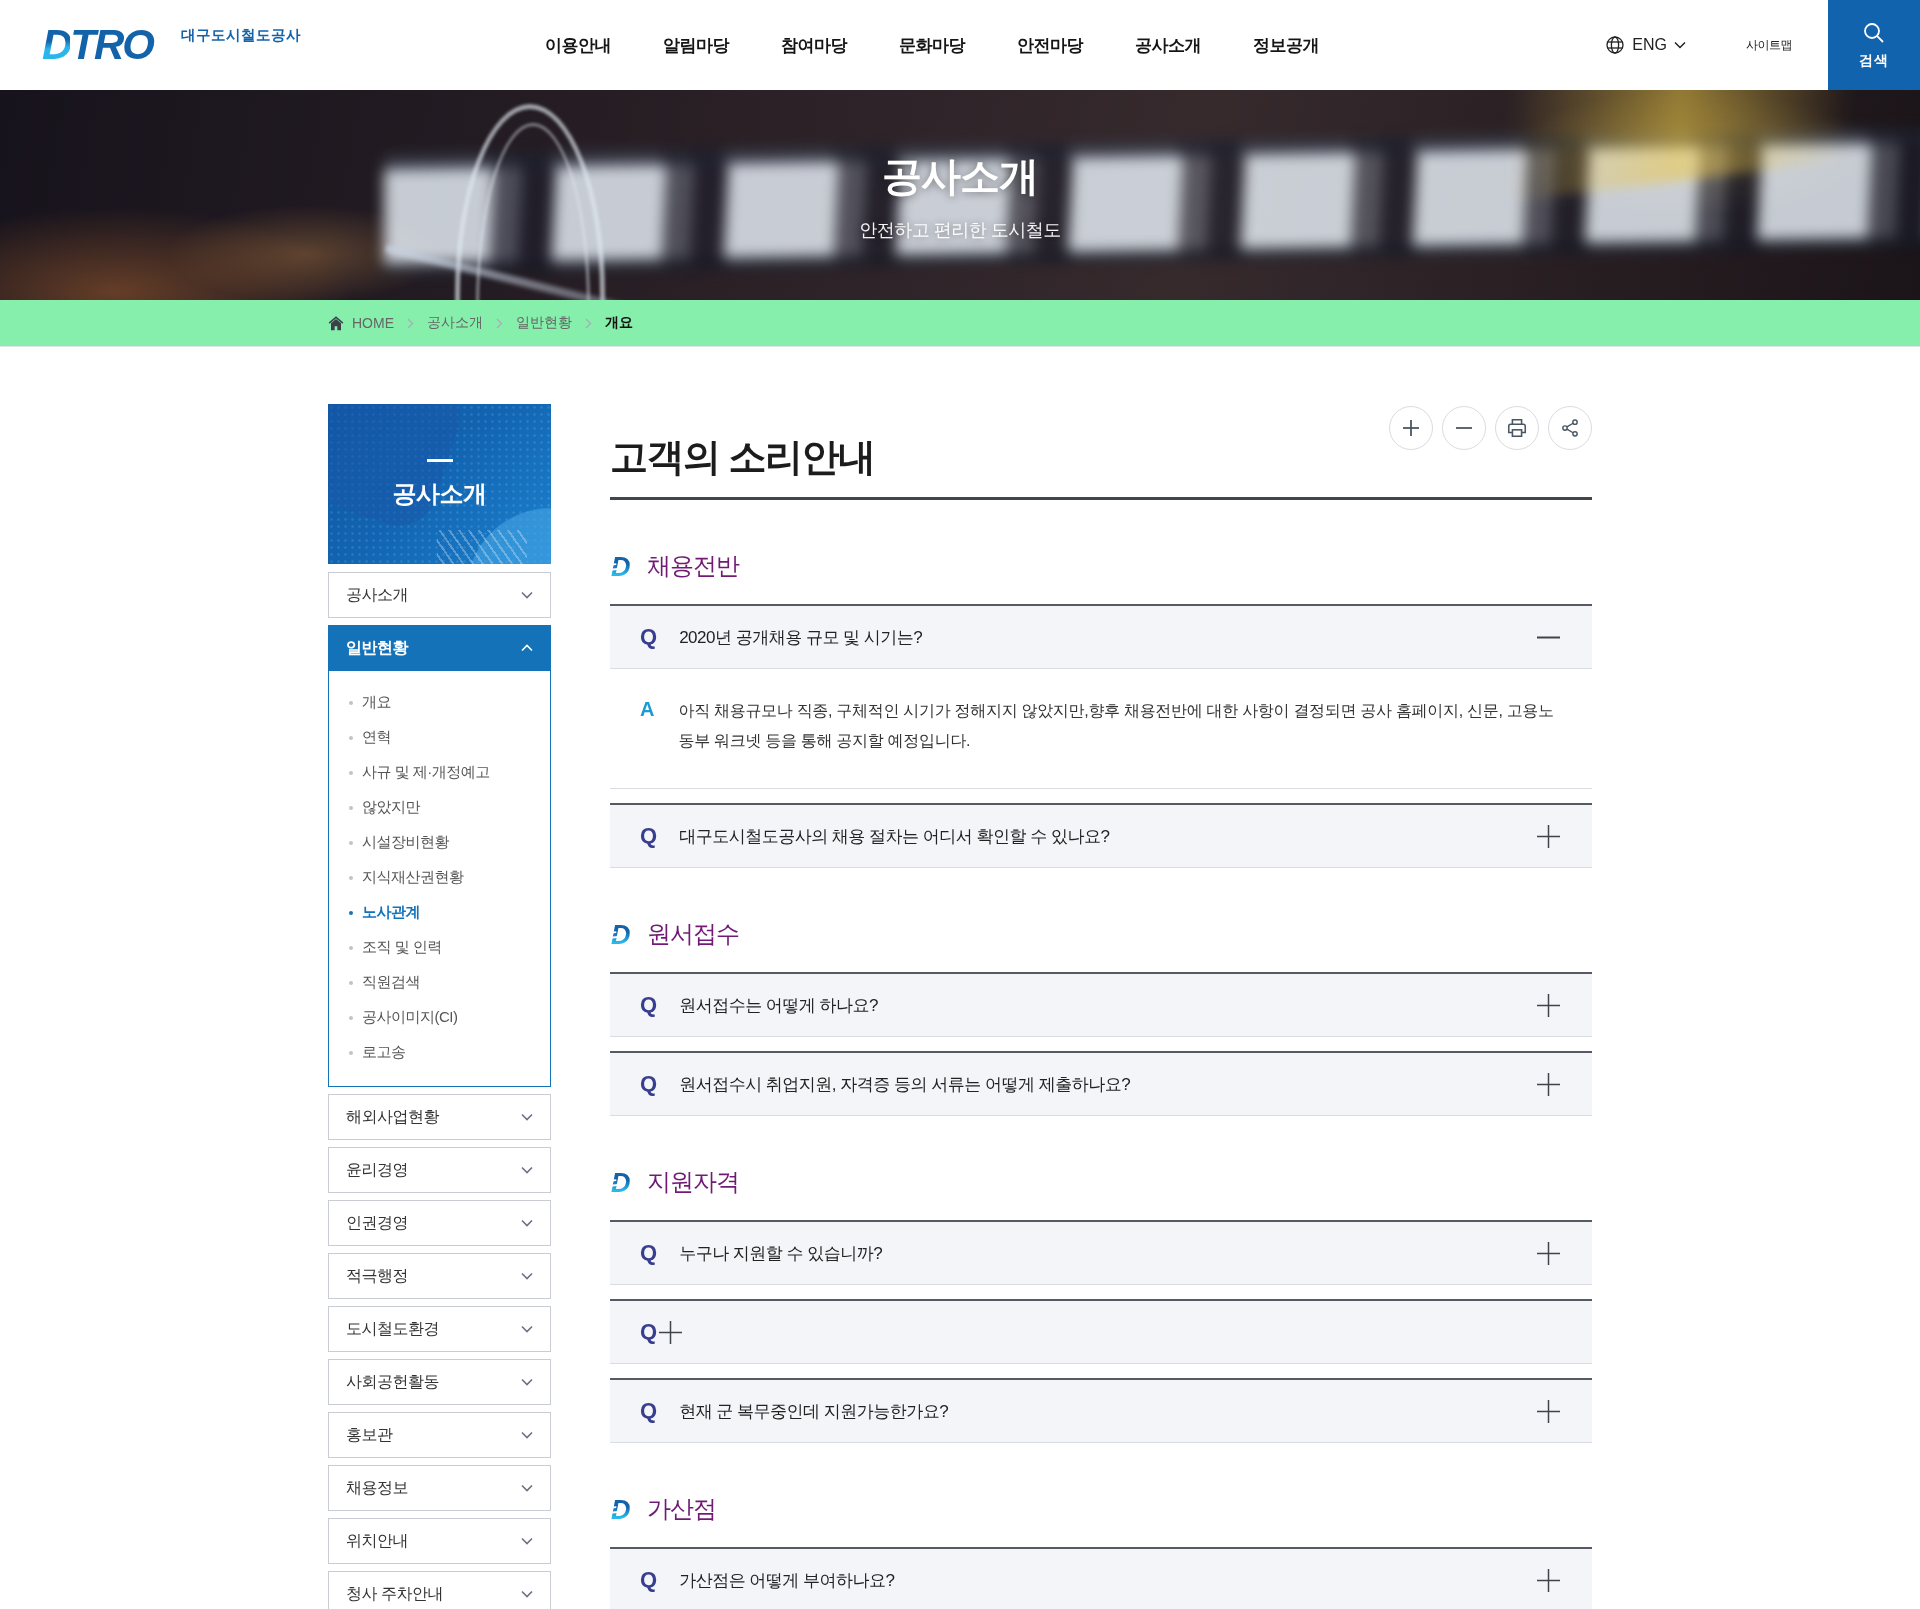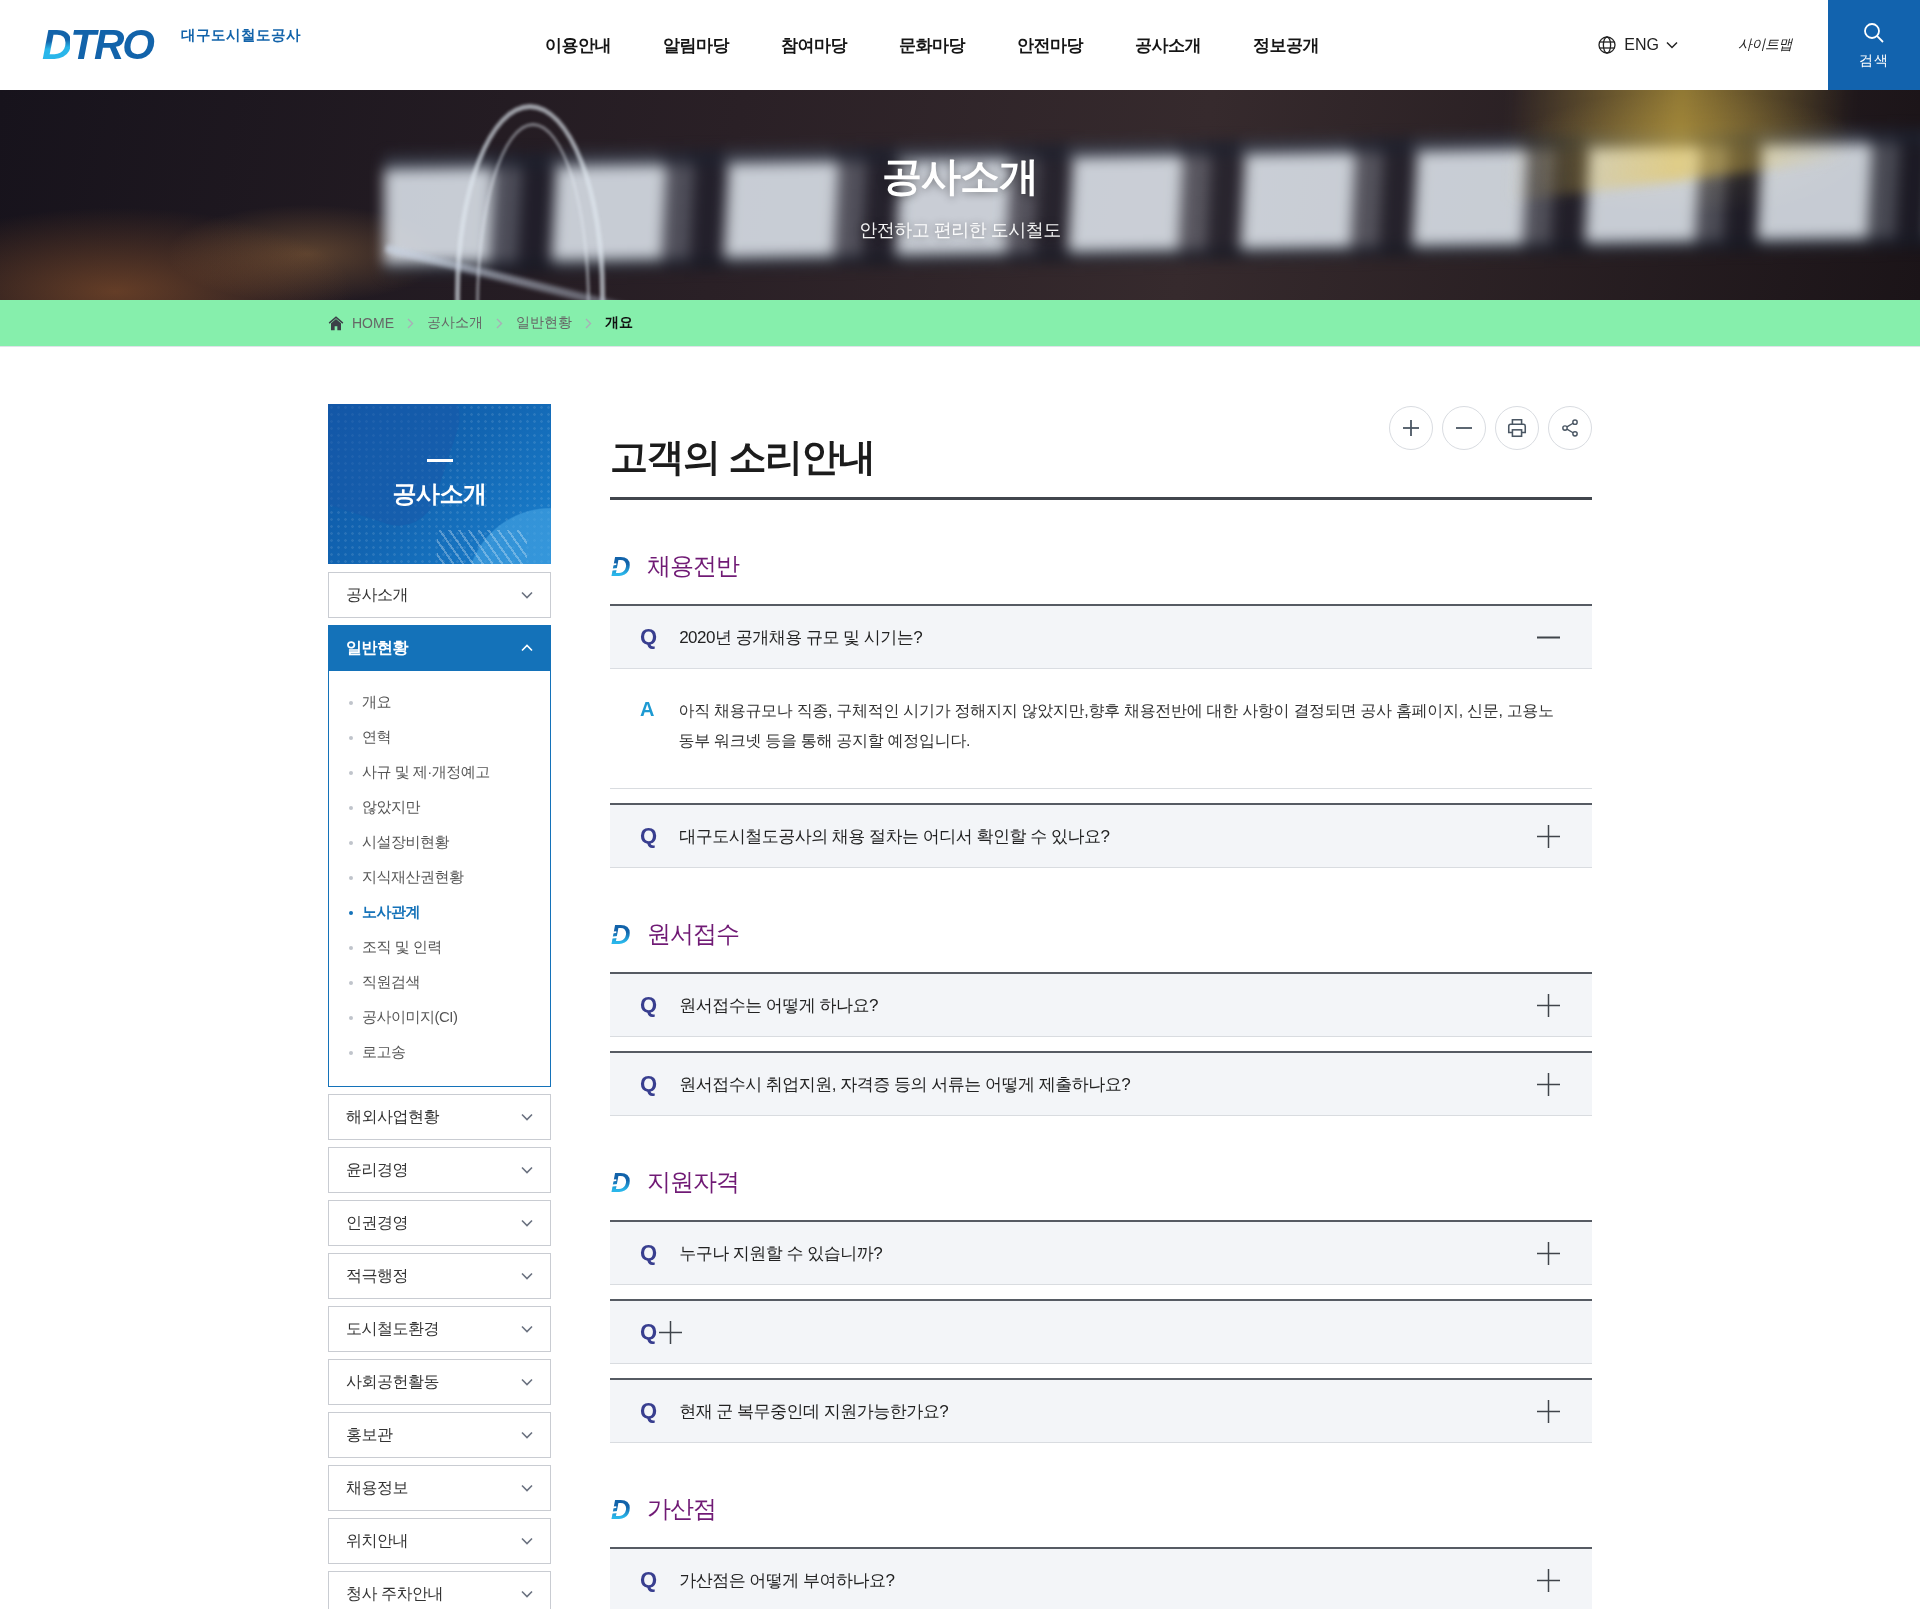--- a/index.html
+++ b/index.html
@@ -10,23 +10,23 @@
   .header { position:relative; height:90px; background:#fff; display:flex; align-items:center; }
   .logo { margin-left:42px; display:flex; flex-direction:row; line-height:1; cursor:pointer; }
   .logo-word { font-size:42px; font-weight:bold; font-style:italic; letter-spacing:-2px; color:#1263aa; }
   .logo-word .d { background:linear-gradient(175deg,#1263aa 42%,#29b6ea 58%);
     -webkit-background-clip:text; background-clip:text; color:transparent; }
   .logo-sub { font-size:14.5px; font-weight:bold; color:#1263aa; letter-spacing:.5px; margin:4px 0 0 28px; }
   .main-nav { position:absolute; left:545px; top:0; height:90px; display:flex; align-items:center; gap:52px; }
   .main-nav a { font-size:17px; font-weight:bold; color:#151515; text-decoration:none; letter-spacing:-.5px; }
   .header-utils { position:absolute; right:128px; top:0; height:90px; display:flex; align-items:center; gap:60px; }
   .lang-switch { display:flex; align-items:center; gap:7px; font-size:16px; color:#222; cursor:pointer; }
-  .sitemap-link { font-size:14px; color:#222; letter-spacing:-.5px; cursor:pointer;font-style:italic; }
+  .sitemap-link { font-size:12px; color:#222; letter-spacing:-.5px; cursor:pointer; }
   .search-btn { position:absolute; right:0; top:0; width:92px; height:90px; background:#1263ae; border:none;
-    display:flex; flex-direction:column; align-items:center; justify-content:center; gap:6px; cursor:pointer; }
+    display:flex; flex-direction:column; align-items:center; justify-content:center; gap:6px; cursor:pointer;font-weight:bold; }
   .search-btn span { color:#fff; font-size:14px; letter-spacing:1px; }
 
   
   .banner { position:relative; height:210px; overflow:hidden;
     background:
       radial-gradient(340px 120px at 6% 96%, rgba(190,110,50,.45), transparent 70%),
       radial-gradient(200px 70px at 16% 78%, rgba(230,160,80,.30), transparent 70%),
       radial-gradient(260px 90px at 88% 30%, rgba(210,180,90,.28), transparent 70%),
       linear-gradient(100deg,#17131c 0%,#2a2026 38%,#362a2d 62%,#1b1418 100%); }
   .banner-train { position:absolute; left:20%; right:-2%; top:52px; height:118px;

